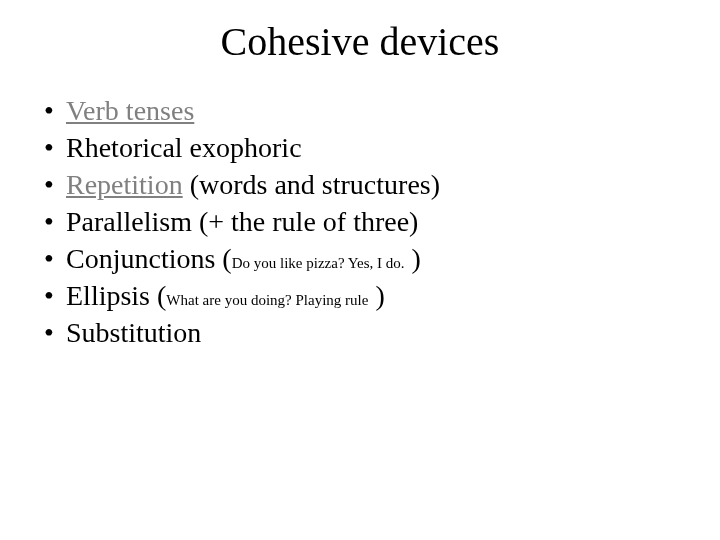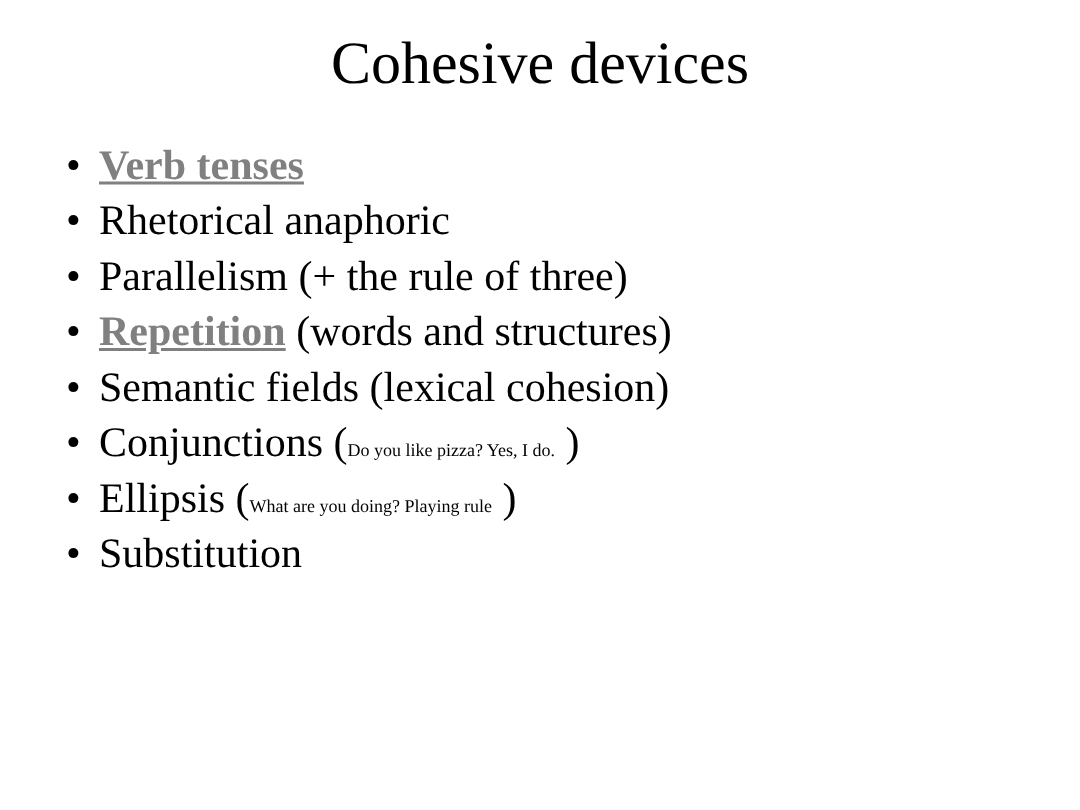--- a/index.html
+++ b/index.html
@@ -36,54 +36,50 @@
     padding-left: 22px;
   }
   .dot {
     display: inline-block;
     width: 22px;
     text-indent: 0;
   }
   .lnk {
     text-decoration: underline;
     color: #808080;
-    font-weight: bold;
   }
   .small {
-    font-size: 12px;
+    font-size: 15px;
   }
 </style>
 </head>
 <body>
 
 <div class="slide">
   <h1 class="title">Cohesive devices</h1>
 
   <div class="content">
 
     <div class="bullet">
       <span class="dot">•</span><span class="lnk">Verb tenses</span>
     </div>
 
 
     <div class="bullet">
-      <span class="dot">•</span><span>Rhetorical anaphoric</span>
-    </div>
-
-    <div class="bullet">
-      <span class="dot">•</span><span>Parallelism (+ the rule of three)</span>
+      <span class="dot">•</span><span>Rhetorical exophoric</span>
     </div>
 
     <div class="bullet">
       <span class="dot">•</span><span class="lnk">Repetition</span><span> (words and structures)</span>
     </div>
 
     <div class="bullet">
-      <span class="dot">•</span><span>Semantic fields (lexical cohesion)</span>
+      <span class="dot">•</span><span>Parallelism (+ the rule of three)</span>
     </div>
+
 
     <div class="bullet">
       <span class="dot">•</span><span>Conjunctions (</span><span class="small">Do you like pizza? Yes, I do.</span><span> )</span>
     </div>
 
     <div class="bullet">
       <span class="dot">•</span><span>Ellipsis (</span><span class="small">What are you doing? Playing rule</span><span> )</span>
     </div>
 
     <div class="bullet">

